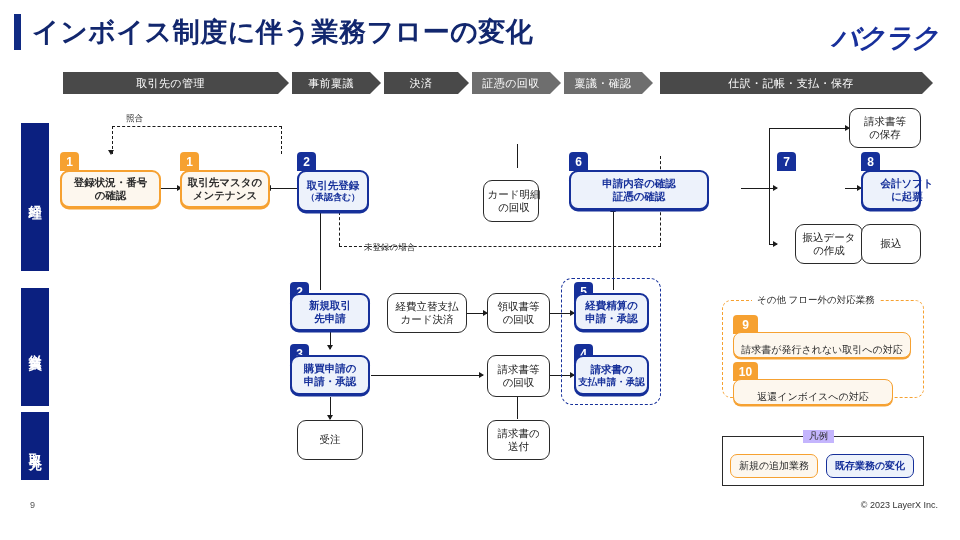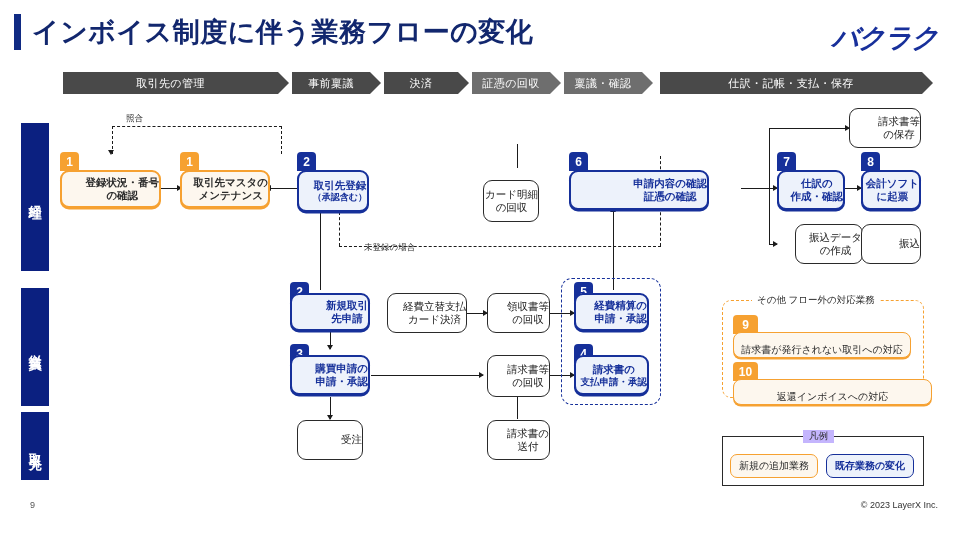--- a/index.html
+++ b/index.html
@@ -45,21 +45,21 @@
   .rail{
     position:absolute;left:21px;width:28px;background:#0B2080;color:#fff;
     font-size:13px;font-weight:bold;line-height:1.18;
     display:flex;align-items:center;justify-content:center;text-align:center;
     writing-mode:vertical-rl;letter-spacing:2px;padding:0;
   }
 
   
   .node{
     position:absolute;box-sizing:border-box;
-    display:flex;align-items:center;justify-content:flex-end;text-align:center;
+    display:flex;align-items:center;justify-content:center;text-align:center;
     font-size:10.5px;line-height:1.25;border-radius:9px;white-space:nowrap;
   }
   .node.plain{border:1.2px solid #2A2A2A;background:#ffffff;color:#1A1A1A;}
   .node.blue{
     border:2px solid #16309A;background:#EDF2FB;color:#16309A;font-weight:bold;
     box-shadow:0 1.5px 0 0 #16309A;
   }
   .node.orange{
     border:2px solid #F6A131;background:#FDF7EE;color:#2B2B2B;font-weight:bold;
     box-shadow:0 1.5px 0 0 #F6A131;
@@ -281,26 +281,20 @@
   </div>
 
   <div class="node plain" style="left:849px;top:108px;width:72px;height:40px;">
     <div>
       <div>請求書等</div>
       <div>の保存</div>
     </div>
   </div>
 
   <div class="badge nb" style="left:777px;top:152px;">7</div>
-  <div class="node blue" style="left:777px;top:170px;width:68px;height:40px;">
-    <div>
-      <div>仕訳の</div>
-      <div>作成・確認</div>
-    </div>
-  </div>
 
   <div class="badge nb" style="left:861px;top:152px;">8</div>
   <div class="node blue" style="left:861px;top:170px;width:60px;height:40px;padding-left:32px;">
     <div>
       <div>会計ソフト</div>
       <div>に起票</div>
     </div>
   </div>
 
   <div class="node plain" style="left:795px;top:224px;width:68px;height:40px;">
@@ -380,21 +374,21 @@
 
   <div class="panel-dash" style="left:722px;top:300px;width:200px;height:96px;"></div>
   <div class="panel-cap" style="left:752px;top:294px;">その他 フロー外の対応業務</div>
 
   <div class="badge ob w2" style="left:733px;top:315px;">9</div>
   <div class="otask" style="left:733px;top:332px;width:178px;height:26px;">
     <span>請求書が発行されない取引への対応</span>
   </div>
 
   <div class="badge ob w2" style="left:733px;top:362px;">10</div>
-  <div class="otask" style="left:733px;top:379px;width:199px;height:26px;">
+  <div class="otask" style="left:733px;top:379px;width:160px;height:26px;">
     <span>返還インボイスへの対応</span>
   </div>
 
   <div class="legend-box" style="left:722px;top:436px;width:200px;height:48px;"></div>
   <div class="legend-cap" style="left:803px;top:430px;">凡例</div>
 
   <div class="lg-item b" style="left:826px;top:454px;width:88px;height:24px;">
     <span>既存業務の変化</span>
   </div>
   <div class="lg-item o" style="left:730px;top:454px;width:88px;height:24px;">

